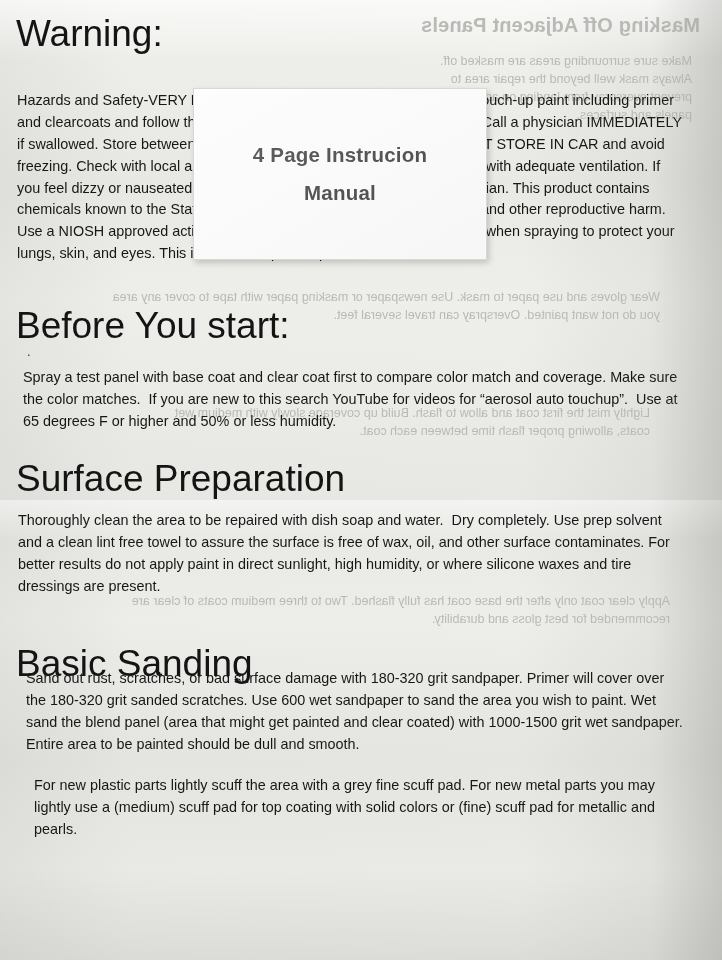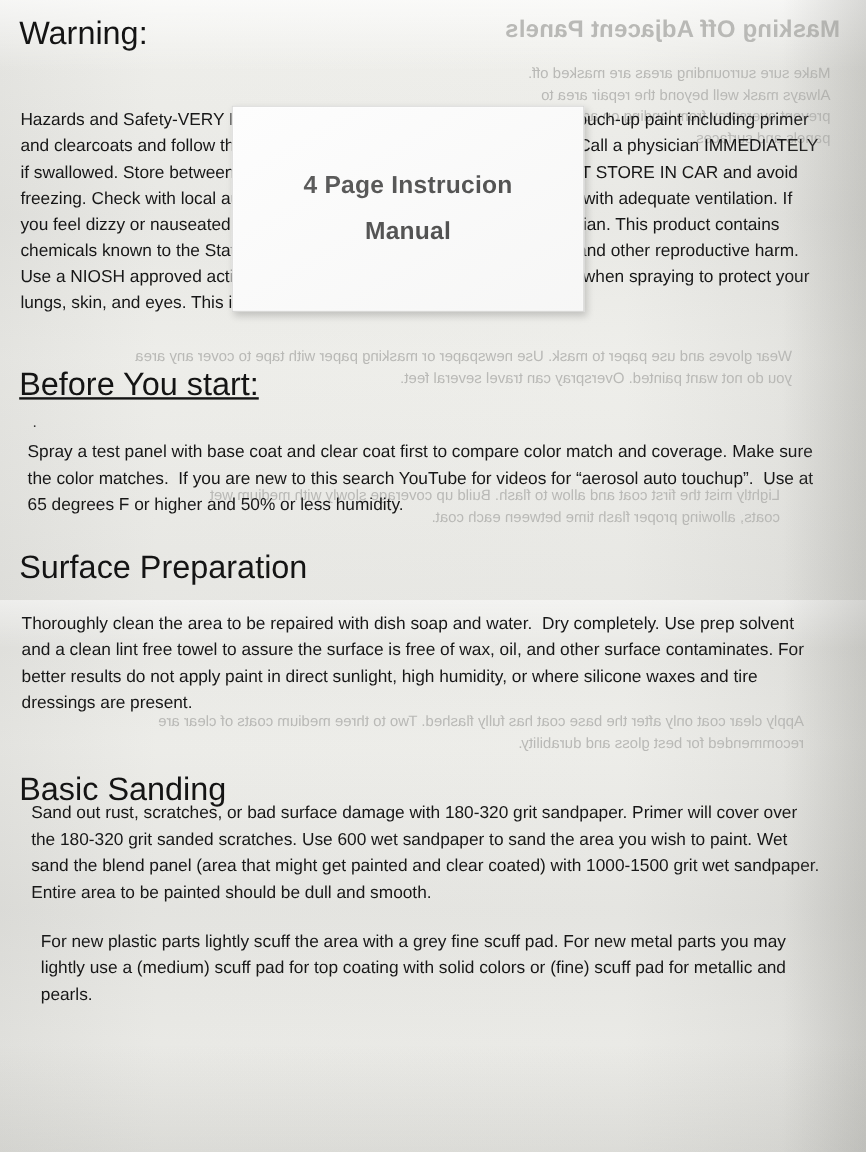--- a/index.html
+++ b/index.html
@@ -71,21 +71,21 @@
 
   .content {
     position: absolute;
     inset: 0;
   }
 
   h1.section {
     position: absolute;
     margin: 0;
     font-weight: 400;
-    font-size: 27px;
+    font-size: 37px;
     line-height: 1.1;
     color: #141414;
   }
   p.para {
     position: absolute;
     margin: 0;
     font-size: 14.4px;
     line-height: 1.52;
     color: #171717;
     white-space: pre-wrap;
@@ -142,21 +142,21 @@
   <div class="bleed bleed-body" style="left:430px; top:52px; width:262px;">Make sure surrounding areas are masked off. Always mask well beyond the repair area to prevent overspray from landing on adjacent panels and surfaces.</div>
   <div class="bleed bleed-body" style="left:100px; top:288px; width:560px;">Wear gloves and use paper to mask. Use newspaper or masking paper with tape to cover any area you do not want painted. Overspray can travel several feet.</div>
   <div class="bleed bleed-body" style="left:150px; top:404px; width:500px;">Lightly mist the first coat and allow to flash. Build up coverage slowly with medium wet coats, allowing proper flash time between each coat.</div>
   <div class="bleed bleed-body" style="left:120px; top:592px; width:550px;">Apply clear coat only after the base coat has fully flashed. Two to three medium coats of clear are recommended for best gloss and durability.</div>
 
   <div class="content">
 
     <h1 class="section" style="left:16px; top:14px; width:400px;">Warning:</h1>
     <p class="para" style="left:17px; top:90px; width:670px;">Hazards and Safety-VERY FLAMMABLE. Always read the labels on the touch-up paint including primer and clearcoats and follow the precautions. Keep out of reach of children. Call a physician IMMEDIATELY if swallowed. Store between 50F and 80F. DO NOT exceed 120F. DO NOT STORE IN CAR and avoid freezing. Check with local authorities for aerosol and paper disposal. Use with adequate ventilation. If you feel dizzy or nauseated, stop product use immediately and call physician. This product contains chemicals known to the State of California to cause birth defects, cancer and other reproductive harm. Use a NIOSH approved active paint respirator and WEAR safety goggles when spraying to protect your lungs, skin, and eyes. This includes the primer, paint and clearcoat.</p>
 
-    <h1 class="section" style="left:16px; top:306px; width:400px;text-decoration:underline;">Before You start:</h1>
+    <h1 class="section" style="left:16px; top:306px; width:400px;">Before You start:</h1>
     <span class="dot-mark">.</span>
     <p class="para" style="left:23px; top:367px; width:665px;">Spray a test panel with base coat and clear coat first to compare color match and coverage. Make sure the color matches.  If you are new to this search YouTube for videos for “aerosol auto touchup”.  Use at 65 degrees F or higher and 50% or less humidity.</p>
 
     <h1 class="section" style="left:16px; top:459px; width:430px;">Surface Preparation</h1>
     <p class="para" style="left:18px; top:510px; width:670px;">Thoroughly clean the area to be repaired with dish soap and water.  Dry completely. Use prep solvent and a clean lint free towel to assure the surface is free of wax, oil, and other surface contaminates. For better results do not apply paint in direct sunlight, high humidity, or where silicone waxes and tire dressings are present.</p>
 
     <h1 class="section" style="left:16px; top:620px; width:400px;margin-top:24px;">Basic Sanding</h1>
     <p class="para" style="left:26px; top:668px; width:662px;">Sand out rust, scratches, or bad surface damage with 180-320 grit sandpaper. Primer will cover over the 180-320 grit sanded scratches. Use 600 wet sandpaper to sand the area you wish to paint. Wet sand the blend panel (area that might get painted and clear coated) with 1000-1500 grit wet sandpaper. Entire area to be painted should be dull and smooth.</p>
     <p class="para" style="left:34px; top:775px; width:658px;">For new plastic parts lightly scuff the area with a grey fine scuff pad. For new metal parts you may lightly use a (medium) scuff pad for top coating with solid colors or (fine) scuff pad for metallic and pearls.</p>
 

